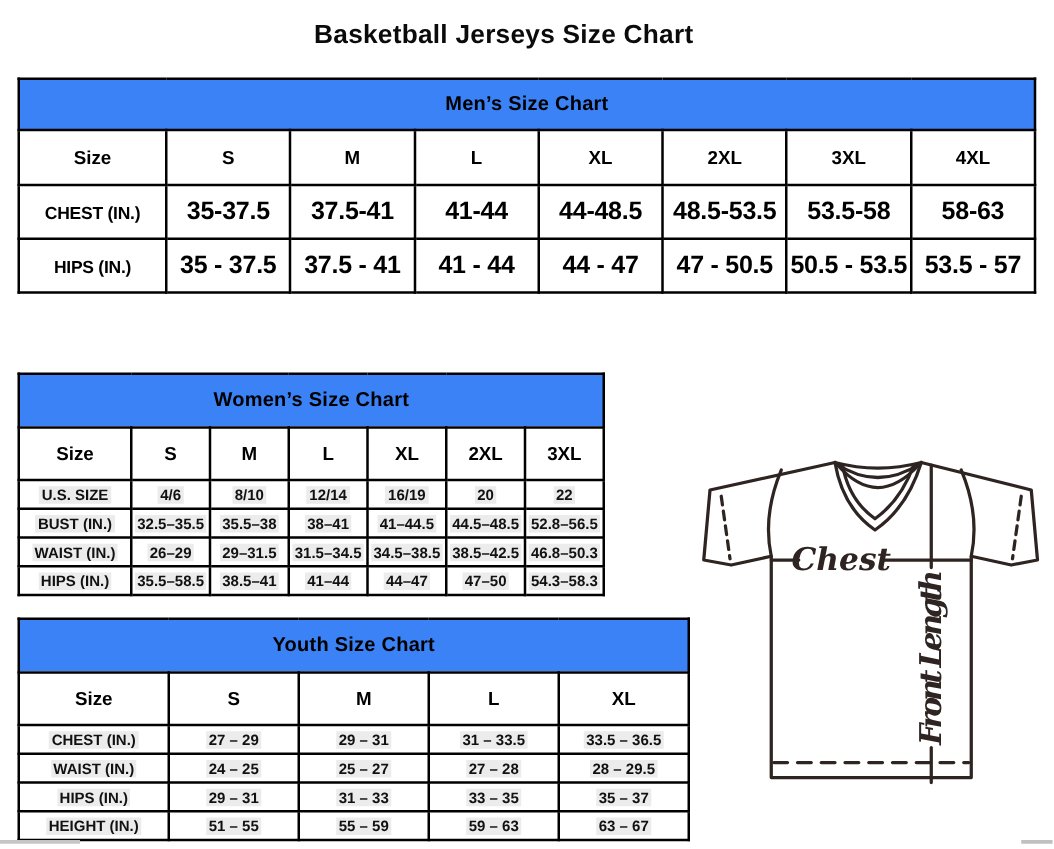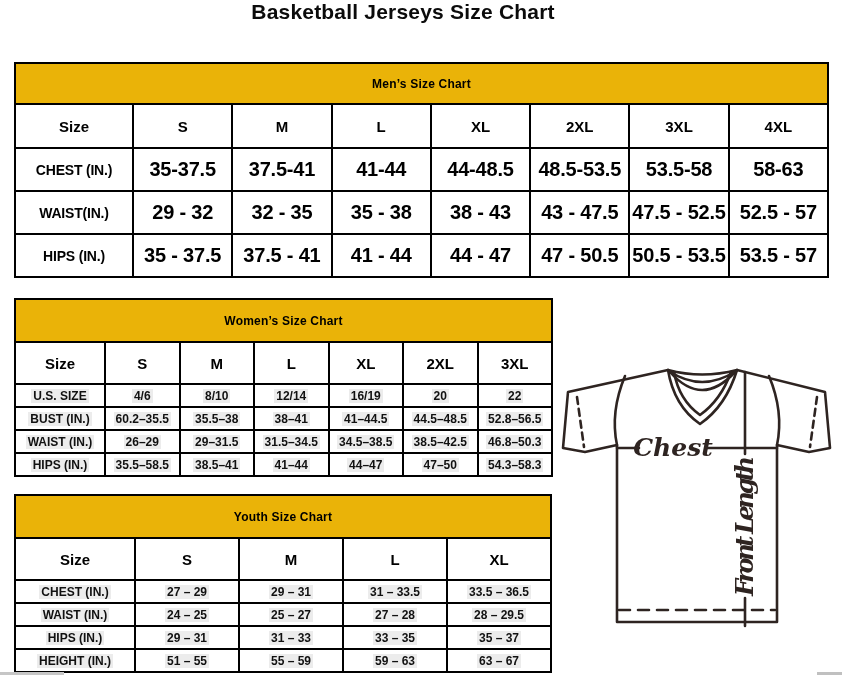--- a/index.html
+++ b/index.html
@@ -2,42 +2,42 @@
 <html><head>
 <meta charset="utf-8">
 <style>
   html,body{margin:0;padding:0;}
   body{
     width:843px;height:679px;position:relative;background:#ffffff;
     font-family:"Liberation Sans",sans-serif;color:#000;
     overflow:hidden;
   }
   .page-title{
-    position:absolute;top:0;left:0;width:806px;text-align:center;
+    position:absolute;top:16px;left:0;width:806px;text-align:center;
     font-size:21px;font-weight:bold;color:#0b0b0b;letter-spacing:0.2px;
   }
   table.size-table{
     position:absolute;border-collapse:collapse;table-layout:fixed;
     background:#fff;
   }
   table.size-table th, table.size-table td{
     border:2px solid #000;text-align:center;vertical-align:middle;
     font-weight:bold;padding:0;overflow:hidden;white-space:nowrap;
   }
-  tr.title-row th{background:#eab308;font-size:12px;letter-spacing:0.2px;margin-top:46px;}
+  tr.title-row th{background:#3b82f6;font-size:16px;letter-spacing:0.2px;margin-top:46px;}
   
   table.men{left:14px;top:62px;width:815px;}
   .men tr.title-row{height:41px;}
   .men tr.size-row{height:44px;}
   .men tr.data-row{height:43px;}
   .men tr.size-row th{font-size:15px;}
   .men td{font-size:20px;letter-spacing:-0.2px;}
   .men td.row-label{font-size:14px;}
   
-  table.women{left:14px;top:298px;width:539px;}
+  table.women{left:14px;top:298px;width:470px;}
   table.youth{left:14px;top:494px;width:538px;}
   .women tr.title-row,.youth tr.title-row{height:43px;}
   .women tr.size-row,.youth tr.size-row{height:42px;}
   .women tr.data-row,.youth tr.data-row{height:23px;}
   .women tr.size-row th,.youth tr.size-row th{font-size:15px;}
   .women tr.data-row td,.youth tr.data-row td{font-size:12px;color:#111;}
   .hl{background:#ececec;padding:0 2px;text-align:center;}
   
   .jersey-wrap{position:absolute;left:558px;top:362px;width:285px;height:310px;}
   .jersey-wrap svg{display:block;}
@@ -86,30 +86,20 @@
         <td class="row-label">CHEST (IN.)</td>
         <td>35-37.5</td>
         <td>37.5-41</td>
         <td>41-44</td>
         <td>44-48.5</td>
         <td>48.5-53.5</td>
         <td>53.5-58</td>
         <td>58-63</td>
       </tr>
       <tr class="data-row">
-        <td class="row-label">WAIST(IN.)</td>
-        <td>29 - 32</td>
-        <td>32 - 35</td>
-        <td>35 - 38</td>
-        <td>38 - 43</td>
-        <td>43 - 47.5</td>
-        <td>47.5 - 52.5</td>
-        <td>52.5 - 57</td>
-      </tr>
-      <tr class="data-row">
         <td class="row-label">HIPS (IN.)</td>
         <td>35 - 37.5</td>
         <td>37.5 - 41</td>
         <td>41 - 44</td>
         <td>44 - 47</td>
         <td>47 - 50.5</td>
         <td>50.5 - 53.5</td>
         <td>53.5 - 57</td>
       </tr>
     </tbody>
@@ -144,21 +134,21 @@
         <td class="row-label"><span class="hl">U.S. SIZE</span></td>
         <td><span class="hl">4/6</span></td>
         <td><span class="hl">8/10</span></td>
         <td><span class="hl">12/14</span></td>
         <td><span class="hl">16/19</span></td>
         <td><span class="hl">20</span></td>
         <td><span class="hl">22</span></td>
       </tr>
       <tr class="data-row">
         <td class="row-label"><span class="hl">BUST (IN.)</span></td>
-        <td><span class="hl">60.2–35.5</span></td>
+        <td><span class="hl">32.5–35.5</span></td>
         <td><span class="hl">35.5–38</span></td>
         <td><span class="hl">38–41</span></td>
         <td><span class="hl">41–44.5</span></td>
         <td><span class="hl">44.5–48.5</span></td>
         <td><span class="hl">52.8–56.5</span></td>
       </tr>
       <tr class="data-row">
         <td class="row-label"><span class="hl">WAIST (IN.)</span></td>
         <td><span class="hl">26–29</span></td>
         <td><span class="hl">29–31.5</span></td>

